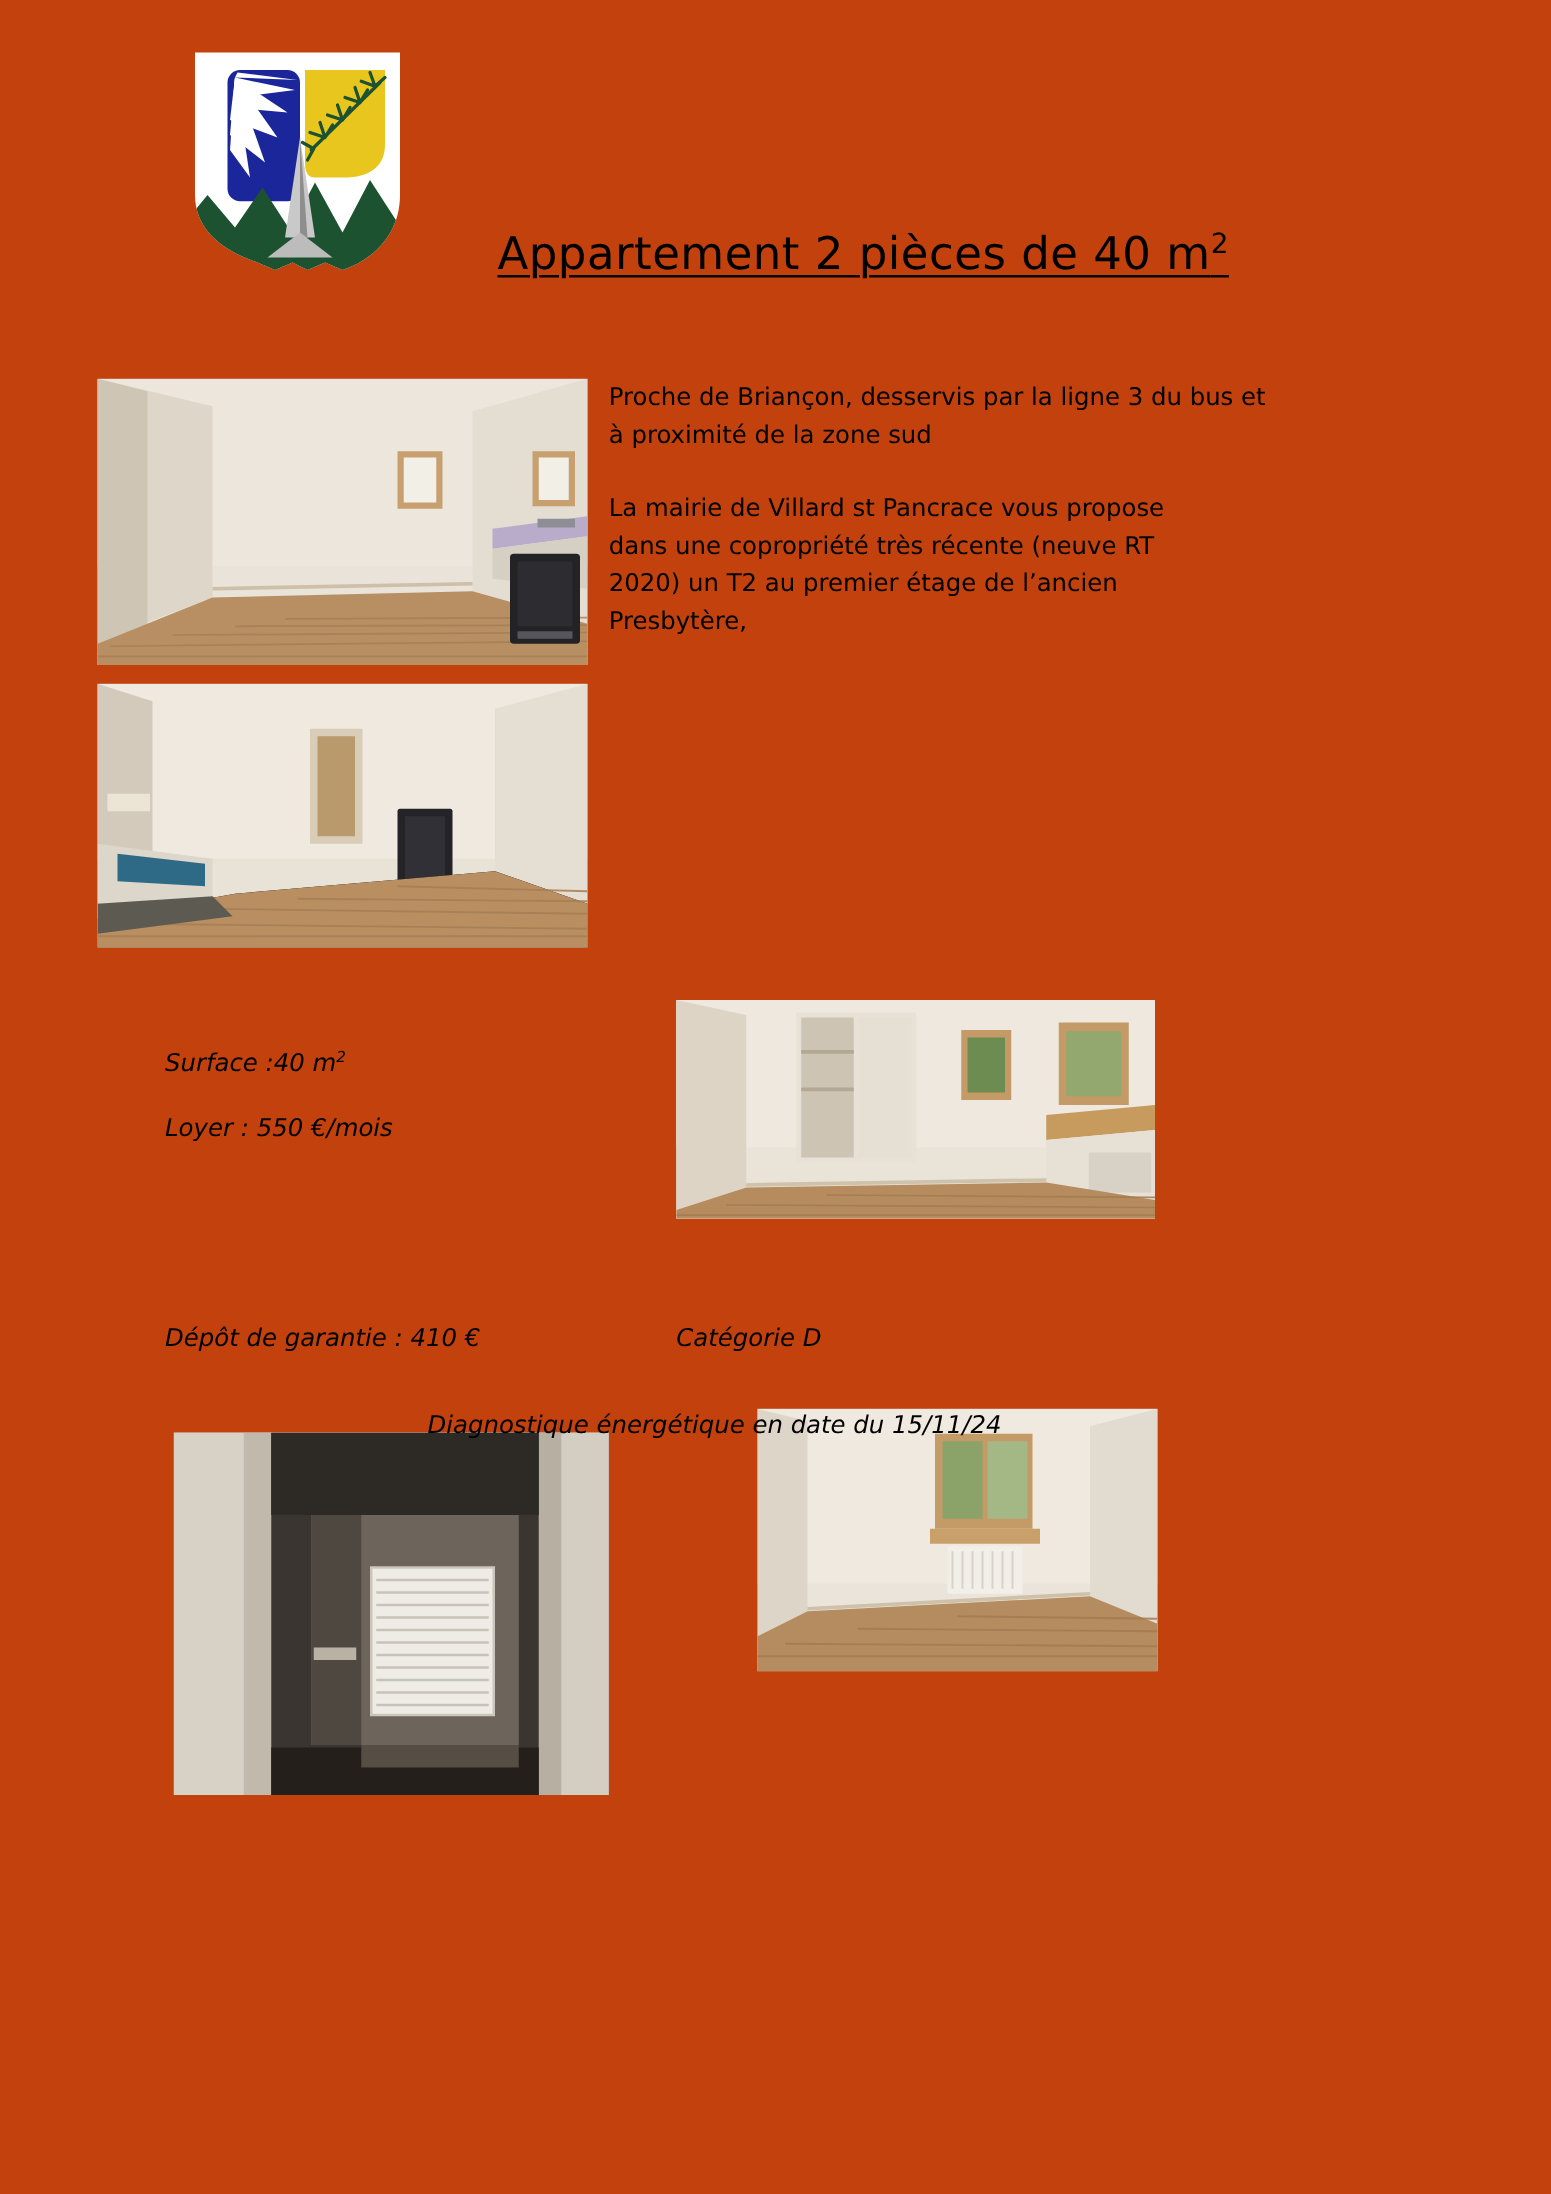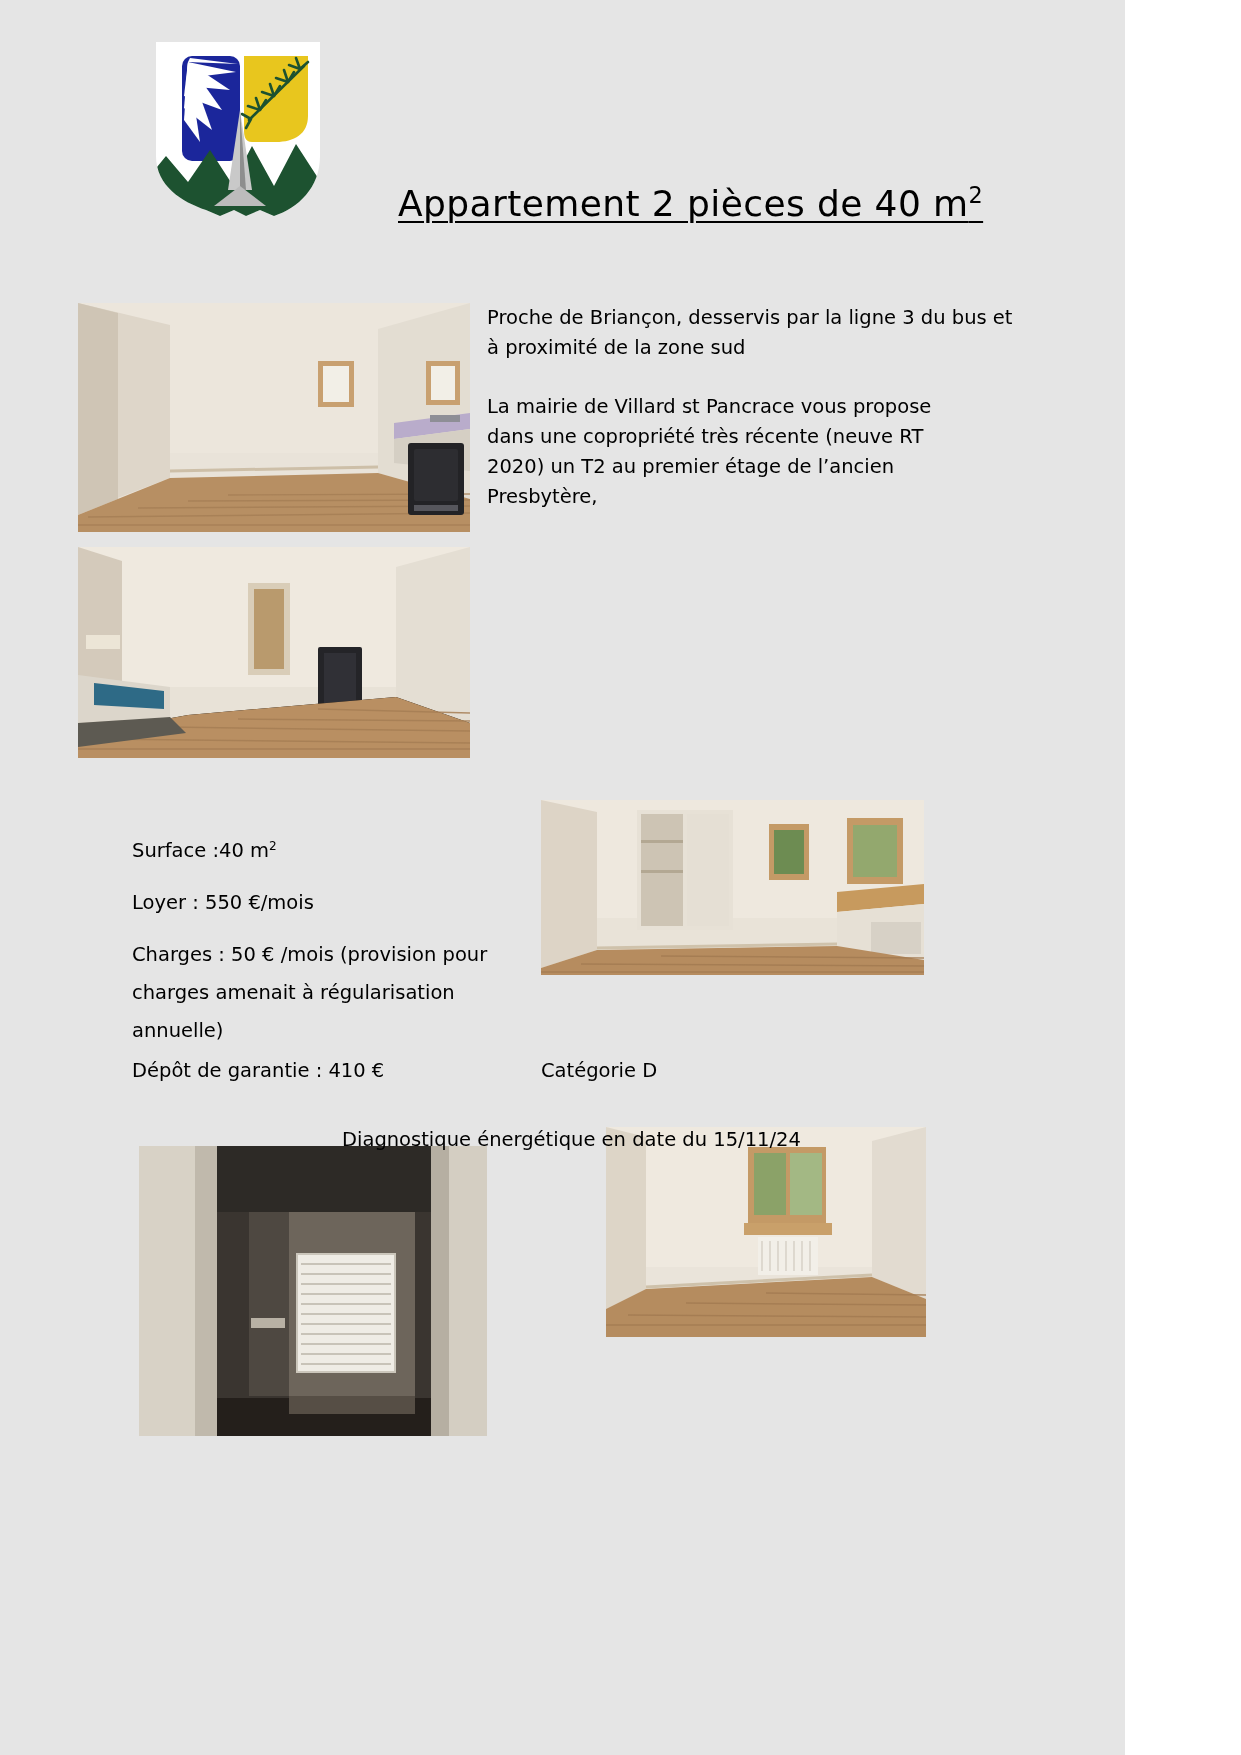--- a/index.html
+++ b/index.html
@@ -12,23 +12,23 @@
     height: 1755px;
     position: relative;
     font-family: "DejaVu Sans", sans-serif;
     color: #000000;
     overflow: hidden;
   }
 
   .page {
     position: absolute;
     left: 0; top: 0;
-    width: 1125px;
+    width: 1241px;
     height: 1755px;
-    background: #e5e5e5;
+    background: #c2410c;
   }
 
   
   .crest {
     position: absolute;
     left: 148px;
     top: 38px;
     width: 180px;
     height: 182px;
   }
@@ -81,20 +81,21 @@
   #description-paragraph { left: 487px; top: 392px; width: 482px; }
   #rooms-paragraph       { left: 501px; top: 545px; width: 492px; }
 
   .detail-line {
     position: absolute;
     font-family: "DejaVu Sans", sans-serif;
     font-size: 19.5px;
     line-height: 38px;
     color: #000;
     white-space: pre;
+    font-style: italic;
   }
   .detail-wrap {
     position: absolute;
     font-family: "DejaVu Sans", sans-serif;
     font-size: 19.5px;
     line-height: 38px;
     color: #000;
     width: 400px;
   }
   #detail-surface   { left: 132px; top: 832px; }
@@ -338,21 +339,20 @@
     </svg>
   </div>
 
   <div class="para" id="intro-paragraph">Proche de Briançon, desservis par la ligne 3 du bus et à proximité de la zone sud</div>
   <div class="para" id="description-paragraph">La mairie de Villard st Pancrace vous propose dans une copropriété très récente (neuve RT 2020) un T2 au premier étage de l’ancien Presbytère,</div>
 
   <div class="detail-line" id="detail-surface"><span>Surface :40 m</span><sup>2</sup></div>
 
   <div class="detail-line" id="detail-rent">Loyer : 550 €/mois</div>
 
-  <div class="detail-wrap" id="detail-charges">Charges : 50 € /mois (provision pour charges amenait à régularisation annuelle)</div>
 
   <div class="detail-line" id="dpe-date">Diagnostique énergétique en date du 15/11/24</div>
 
   <div class="detail-line" id="detail-deposit">Dépôt de garantie : 410 €</div>
 
   <div class="detail-line" id="dpe-category">Catégorie D</div>
 
 </div>
 
 </body></html>

